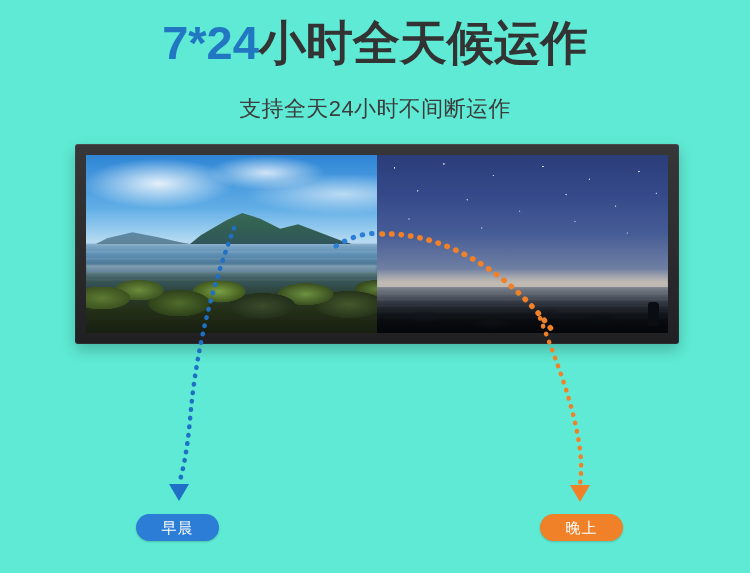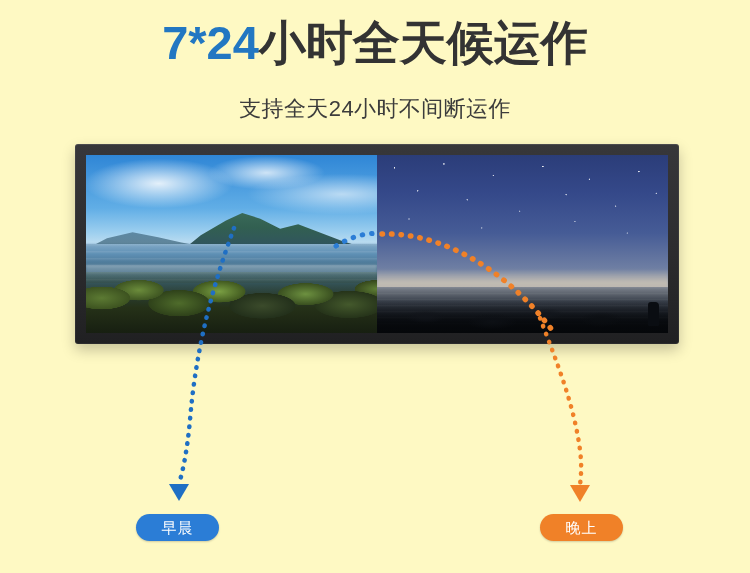--- a/index.html
+++ b/index.html
@@ -13,21 +13,21 @@
     position: relative;
     overflow: hidden;
     font-family: "Liberation Sans", "DejaVu Sans", sans-serif;
     -webkit-font-smoothing: antialiased;
   }
   .stage {
     position: absolute;
     inset: 0;
     width: 750px;
     height: 573px;
-    background: #fef9c3;
+    background: #5eead4;
   }
 
   
   .headline {
     position: absolute;
     left: 0;
     top: 12px;
     width: 750px;
     text-align: center;
     font-size: 47px;

